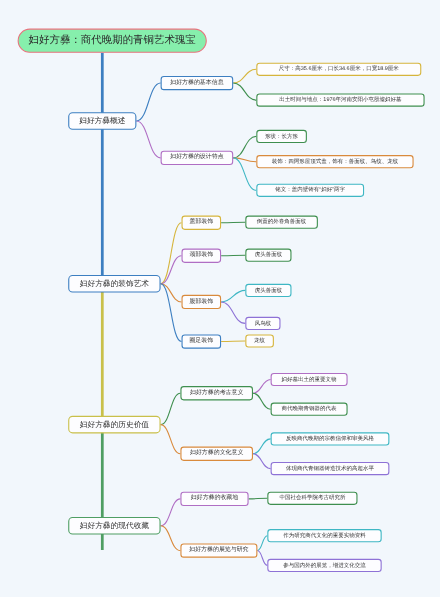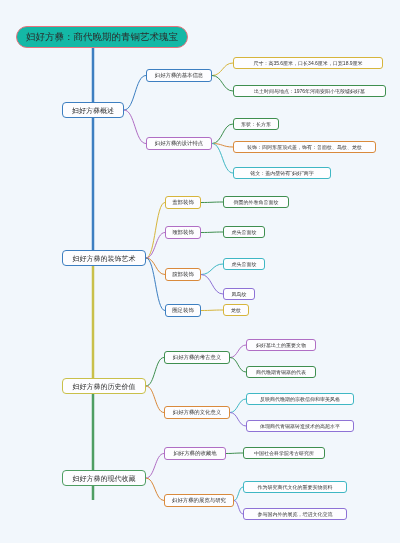--- a/index.html
+++ b/index.html
@@ -23,21 +23,21 @@
     white-space:nowrap;
     line-height:1;
     letter-spacing:0;
   }
   .root{
     border-radius:14px;
     border-width:1px;
     font-size:9.5px;
     color:#2b2b2b;
     padding:0 9px;
-    background:#14b8a6;
+    background:#86efac;
   }
   .lvl1{
     font-size:7px;
     color:#2f2f2f;
     padding:0 7px;
     border-radius:4px;
   }
   .lvl2{
     font-size:5.4px;
     color:#333;

